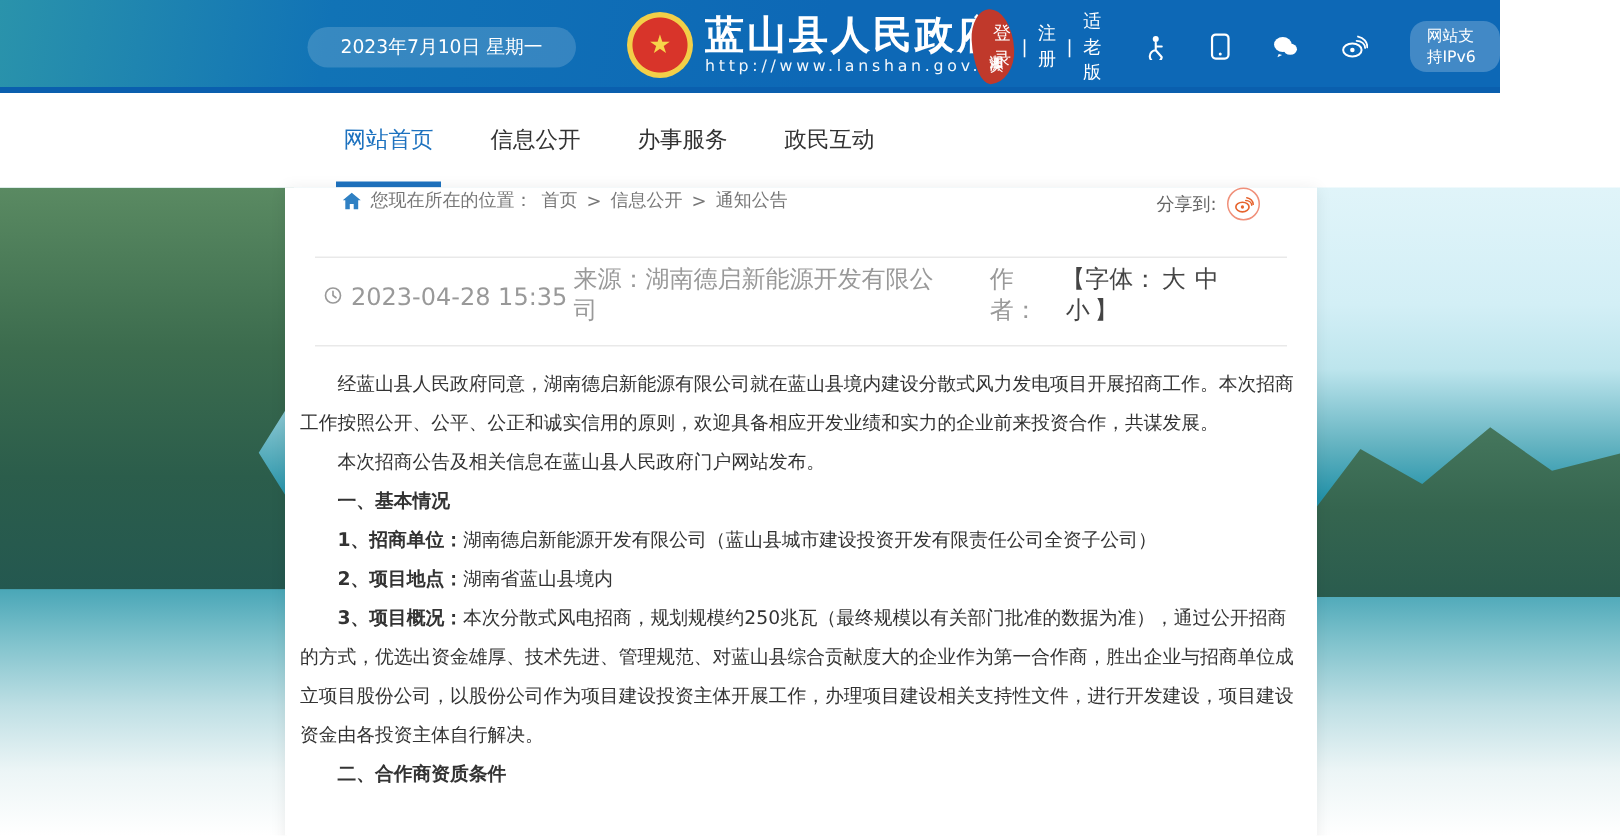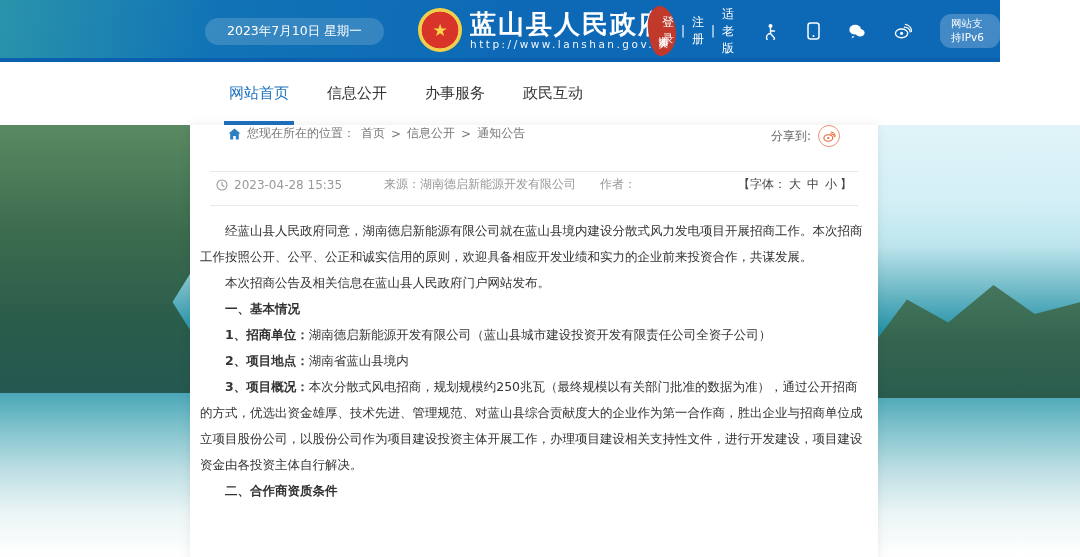--- a/index.html
+++ b/index.html
@@ -67,21 +67,21 @@
   .crumb-left { display:flex; align-items:center; gap:6px; font-size:12px; color:#777; }
   .crumb-left a { color:#777; text-decoration:none; }
   .crumb-share { margin-left:auto; display:flex; align-items:center; gap:7px;
                  font-size:12px; color:#666; }
   .share-btn { width:22px; height:22px; border:1px solid #f0907a; border-radius:50%;
                display:flex; align-items:center; justify-content:center; cursor:pointer; }
   .divider { height:1px; background:#e9e9e9; margin:0 20px; }
 
   .art-title { text-align:center; color:#e05858; font-size:17.5px; font-weight:bold;
                padding:18px 30px 14px; letter-spacing:1px; }
-  .meta-row { display:flex; align-items:center; padding:4px 26px 12px; font-size:12px; color:#999; }
+  .meta-row { display:flex; align-items:center; padding:4px 26px 12px; font-size:16px; color:#999; }
   .meta-time { display:flex; align-items:center; gap:6px; width:168px; }
   .meta-src  { margin-right:24px; }
   .meta-pub  { margin-right:56px; }
   .meta-author { }
   .meta-font { margin-left:auto; color:#444; }
   .meta-font span { cursor:pointer; }
   .fs { padding:0 3px; }
 
   .art-body { padding:12px 10px 0; font-size:12.5px; color:#333; line-height:26px; }
   .art-body p { text-indent:2em; }

